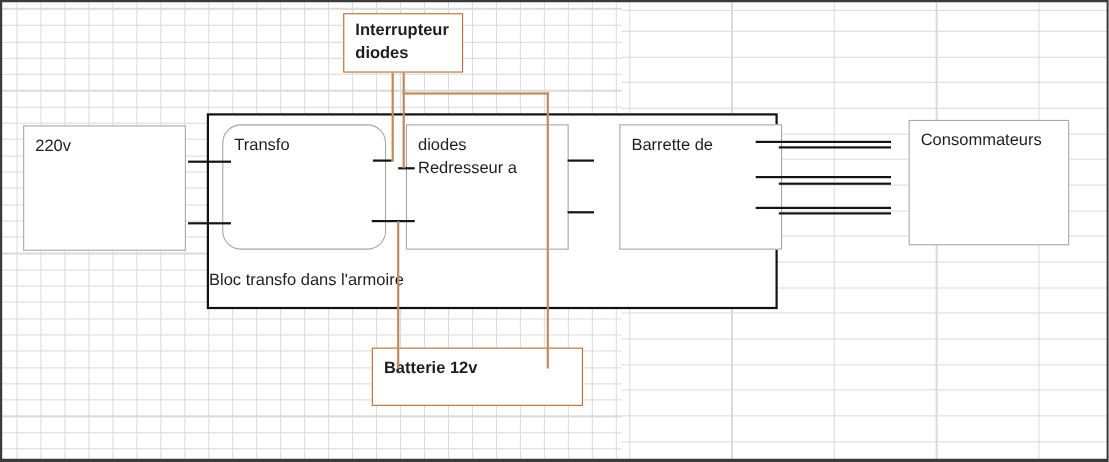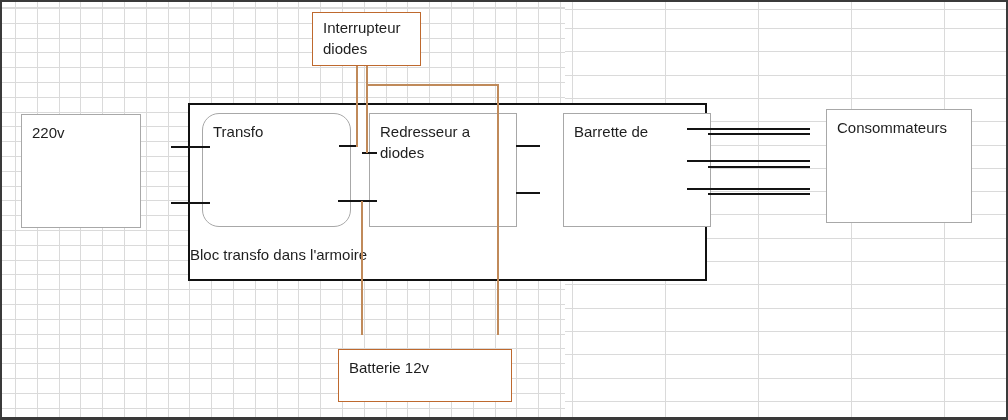--- a/index.html
+++ b/index.html
@@ -26,21 +26,21 @@
   }
   .grid-right{
     left:565px;top:2px;width:441px;height:415px;
     background-image:
       repeating-linear-gradient(to right, var(--grid-line) 0 1px, transparent 1px 93px),
       repeating-linear-gradient(to bottom, var(--grid-line) 0 1px, transparent 1px 23.3px);
     background-position:7px 0, 0 26px;
   }
   .shape{position:absolute;background:#fff;box-sizing:border-box;z-index:2;}
   .gray-border{border:1.5px solid var(--box-border-gray);}
-  .orange-border{border:1.5px solid var(--accent-orange);}
+  .orange-border{border:1.5px solid var(--accent-orange);font-weight:bold;}
   .black-border{border:2px solid #111;background:#fff;z-index:1;}
   .shape .txt{padding:7px 10px;font-size:15px;line-height:21px;white-space:nowrap;}
   .caption{
     position:absolute;z-index:2;font-size:15px;line-height:18px;white-space:nowrap;
   }
   .wire{position:absolute;z-index:3;}
   .wire.black{background:var(--wire-black);}
   .wire.orange{background:var(--wire-orange);}
   .h2{height:2px;}
   .w2{width:2px;}
@@ -53,32 +53,32 @@
 <body>
 
 <div class="screen">
 
   <div class="grid grid-left"></div>
   <div class="grid grid-right"></div>
 
   <div class="shape black-border" style="left:188px;top:103px;width:519px;height:178px;"></div>
   <div class="caption" style="left:190px;top:246px;">Bloc transfo dans l'armoire</div>
 
-  <div class="shape gray-border" style="left:21px;top:114px;width:120px;height:114px;">
+  <div class="shape gray-border" style="left:21px;top:114px;width:148px;height:114px;">
     <div class="txt">220v</div>
   </div>
 
   <div class="shape gray-border" style="left:202px;top:113px;width:149px;height:114px;border-radius:17px;">
     <div class="txt">Transfo</div>
   </div>
 
   <div class="shape gray-border" style="left:369px;top:113px;width:148px;height:114px;">
     <div class="txt">
+      <div>diodes</div>
       <div>Redresseur a</div>
-      <div>diodes</div>
     </div>
   </div>
 
   <div class="shape gray-border" style="left:539px;top:113px;width:148px;height:114px;margin-left:24px;">
     <div class="txt">
       <div>Barrette de</div>
     </div>
   </div>
 
   <div class="shape gray-border" style="left:826px;top:109px;width:146px;height:114px;">
@@ -87,21 +87,21 @@
     </div>
   </div>
 
   <div class="shape orange-border" style="left:312px;top:12px;width:109px;height:54px;">
     <div class="txt" style="padding:4px 10px;">
       <div>Interrupteur</div>
       <div>diodes</div>
     </div>
   </div>
 
-  <div class="shape orange-border" style="left:338px;top:349px;width:174px;height:53px;">
+  <div class="shape orange-border" style="left:338px;top:316px;width:192px;height:53px;">
     <div class="txt">Batterie 12v</div>
   </div>
 
   <div class="wire black h2" style="left:171px;top:146px;width:39px;"></div>
   <div class="wire black h2" style="left:171px;top:202px;width:39px;"></div>
   <div class="wire black h2" style="left:339px;top:145px;width:17px;"></div>
   <div class="wire black h2" style="left:362px;top:152px;width:15px;"></div>
   <div class="wire black h2" style="left:338px;top:200px;width:39px;"></div>
   <div class="wire black h2" style="left:516px;top:145px;width:24px;"></div>
   <div class="wire black h2" style="left:516px;top:192px;width:24px;"></div>

